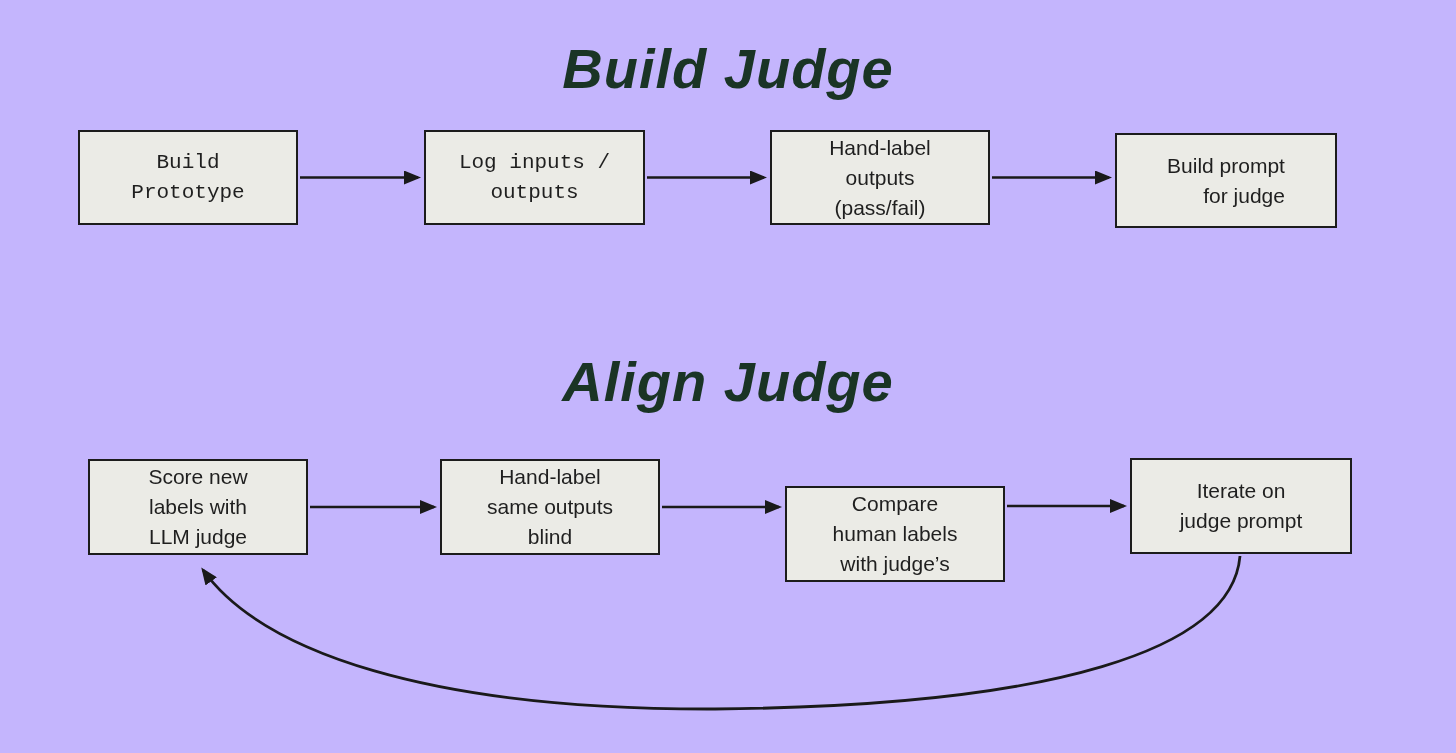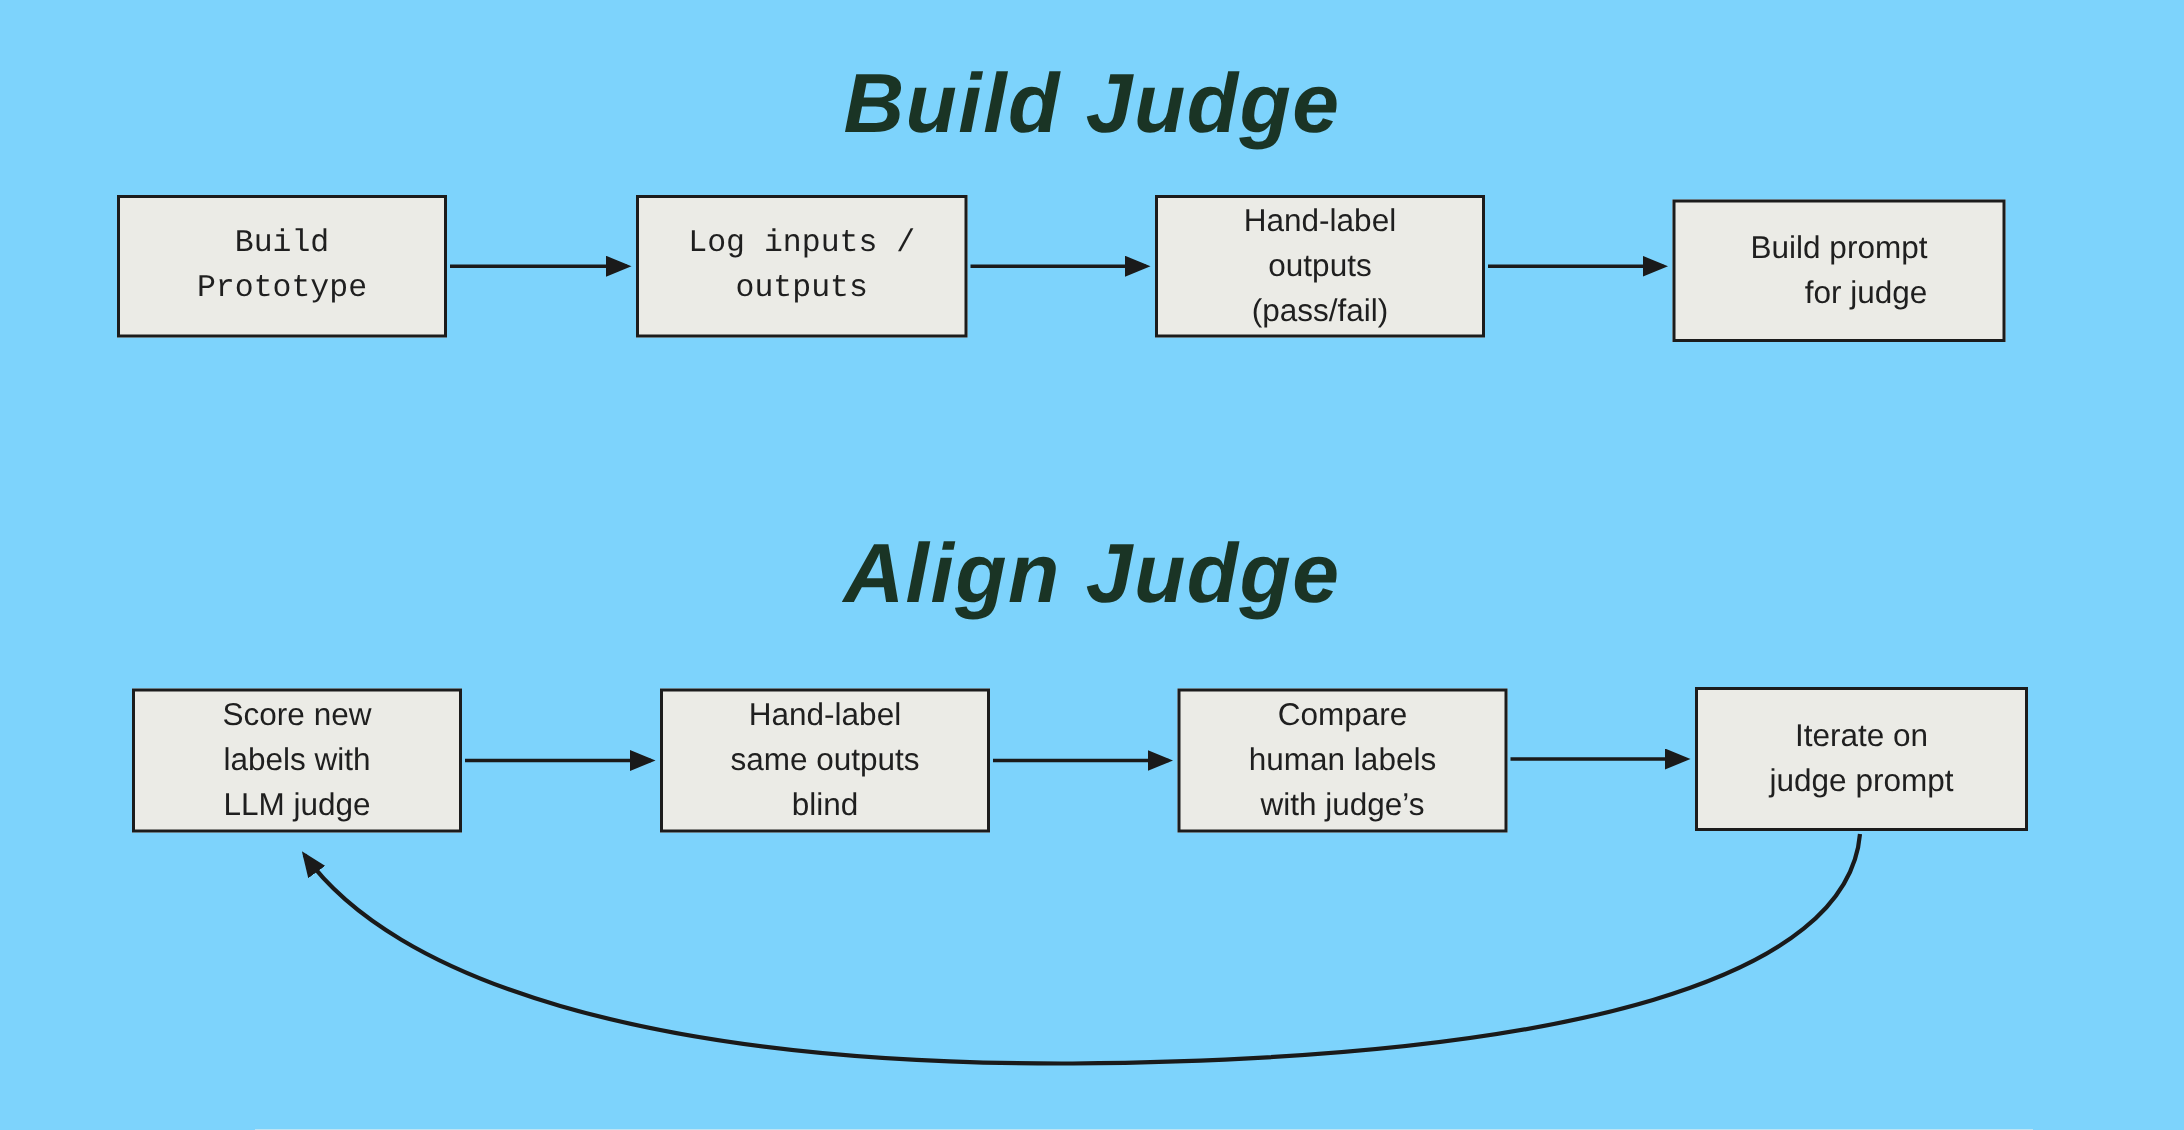--- a/index.html
+++ b/index.html
@@ -5,21 +5,21 @@
   html, body {
     margin: 0;
     padding: 0;
     background: #f1f1ed;
     font-family: "Liberation Sans", sans-serif;
   }
   .canvas {
     position: relative;
     width: 1456px;
     height: 753px;
-    background: #7dd3fc;
+    background: #c4b5fd;
     overflow: hidden;
   }
   .section-title {
     position: absolute;
     left: 0;
     width: 1456px;
     text-align: center;
     font-style: italic;
     font-weight: 700;
     font-size: 56px;
@@ -43,21 +43,21 @@
     white-space: pre-line;
   }
   
   .b1 { left: 78px;  top: 130px; width: 220px; height: 95px; font-family: Liberation Mono, monospace; }
   .b2 { left: 424px; top: 130px; width: 221px; height: 95px; font-family: Liberation Mono, monospace; }
   .b3 { left: 770px; top: 130px; width: 220px; height: 95px; }
   .b4 { left: 1115px; top: 133px; width: 222px; height: 95px; text-align: right; }
   
   .b5 { left: 88px;  top: 459px; width: 220px; height: 96px; }
   .b6 { left: 440px; top: 459px; width: 220px; height: 96px; }
-  .b7 { left: 785px; top: 459px; width: 220px; height: 96px; }
+  .b7 { left: 785px; top: 486px; width: 220px; height: 96px; }
   .b8 { left: 1130px; top: 458px; width: 222px; height: 96px; }
   .arrow-layer {
     position: absolute;
     left: 0; top: 0;
     width: 1456px;
     height: 753px;
     pointer-events: none;
   }
 </style>
 </head>

